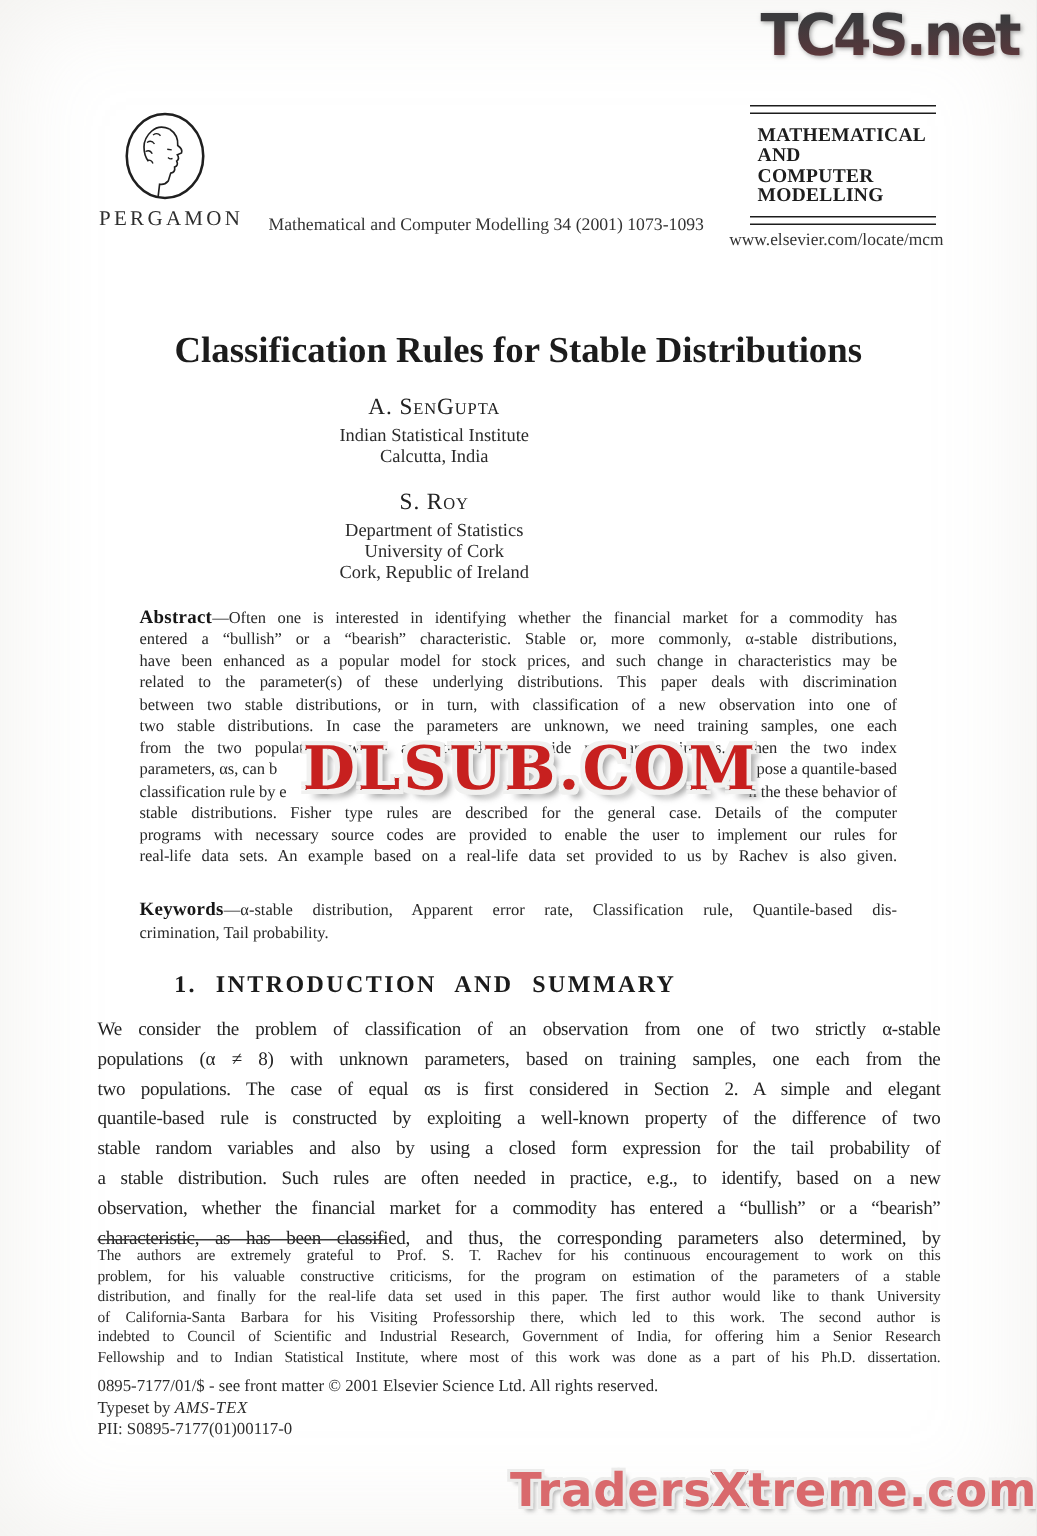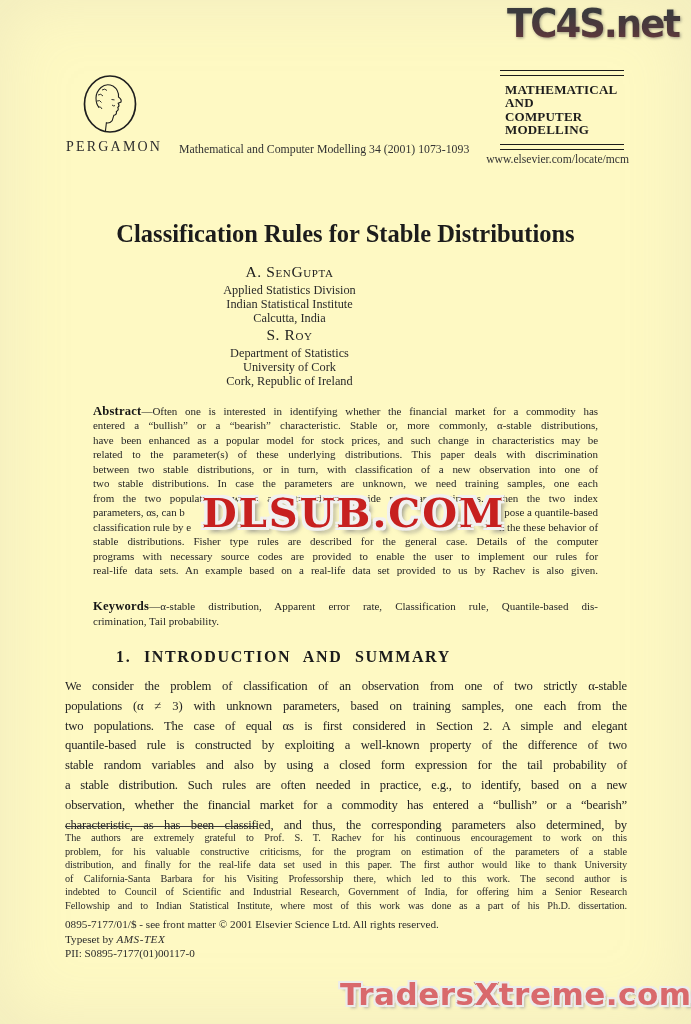--- a/index.html
+++ b/index.html
@@ -1,16 +1,16 @@
 <!DOCTYPE html>
 <html><head>
 <meta charset="utf-8">
 <style>
   html,body{margin:0;padding:0;background:#e9e9e9;}
-  #page{position:relative;width:691px;height:1024px;margin:0 auto;background:#fef9c3;
+  #page{position:relative;width:691px;height:1024px;margin:0 auto;background:#ffffff;
         font-family:"Liberation Serif","DejaVu Serif",serif;color:#262626;overflow:hidden;
         box-shadow:inset 0 0 70px rgba(190,185,175,.22);}
   
   .wm-top{position:absolute;top:2px;left:492px;width:202px;text-align:center;
         font-family:"DejaVu Sans",sans-serif;font-weight:bold;font-size:37px;letter-spacing:-2px;
         background:linear-gradient(180deg,#3b3b3d 25%,#53383c 70%,#6e3a3a 95%);
         -webkit-background-clip:text;background-clip:text;color:transparent;
         filter:drop-shadow(1px 1px 1.5px rgba(70,70,70,.5));transform:scaleY(1.04);z-index:6;}
   .wm-mid{position:absolute;top:489px;left:202px;width:292px;text-align:center;
         font-family:"DejaVu Serif",serif;font-weight:bold;font-size:40px;letter-spacing:2px;
@@ -86,21 +86,20 @@
       </div>
     <div class="drule"></div>
   </div>
   <div class="website">www.elsevier.com/locate/mcm</div>
 
   <div class="title">Classification Rules for Stable Distributions</div>
 
   <div class="author-block a1">
     <div class="aname">A. SenGupta</div>
     <div class="aff">
-        <div class="cl">Applied Statistics Division</div>
         <div class="cl">Indian Statistical Institute</div>
         <div class="cl">Calcutta, India</div>
       </div>
   </div>
   <div class="author-block a2">
     <div class="aname">S. Roy</div>
     <div class="aff">
         <div class="cl">Department of Statistics</div>
         <div class="cl">University of Cork</div>
         <div class="cl">Cork, Republic of Ireland</div>
@@ -130,21 +129,21 @@
   <div class="wm-mid">DLSUB.COM</div>
 
   <div class="keywords">
       <div class="jl"><b>Keywords</b>—α-stable distribution, Apparent error rate, Classification rule, Quantile-based dis-</div>
       <div class="ll">crimination, Tail probability.</div>
     </div>
 
   <div class="sec-head">1. INTRODUCTION AND SUMMARY</div>
   <div class="intro">
       <div class="jl">We consider the problem of classification of an observation from one of two strictly α-stable</div>
-      <div class="jl">populations (α ≠ 3) with unknown parameters, based on training samples, one each from the</div>
+      <div class="jl">populations (α ≠ 8) with unknown parameters, based on training samples, one each from the</div>
       <div class="jl">two populations.  The case of equal αs is first considered in Section 2.  A simple and elegant</div>
       <div class="jl">quantile-based rule is constructed by exploiting a well-known property of the difference of two</div>
       <div class="jl">stable random variables and also by using a closed form expression for the tail probability of</div>
       <div class="jl">a stable distribution.  Such rules are often needed in practice, e.g., to identify, based on a new</div>
       <div class="jl">observation, whether the financial market for a commodity has entered a “bullish” or a “bearish”</div>
       <div class="jl">characteristic, as has been classified, and thus, the corresponding parameters also determined, by</div>
     </div>
 
   <div class="fnrule"></div>
   <div class="footnote">

